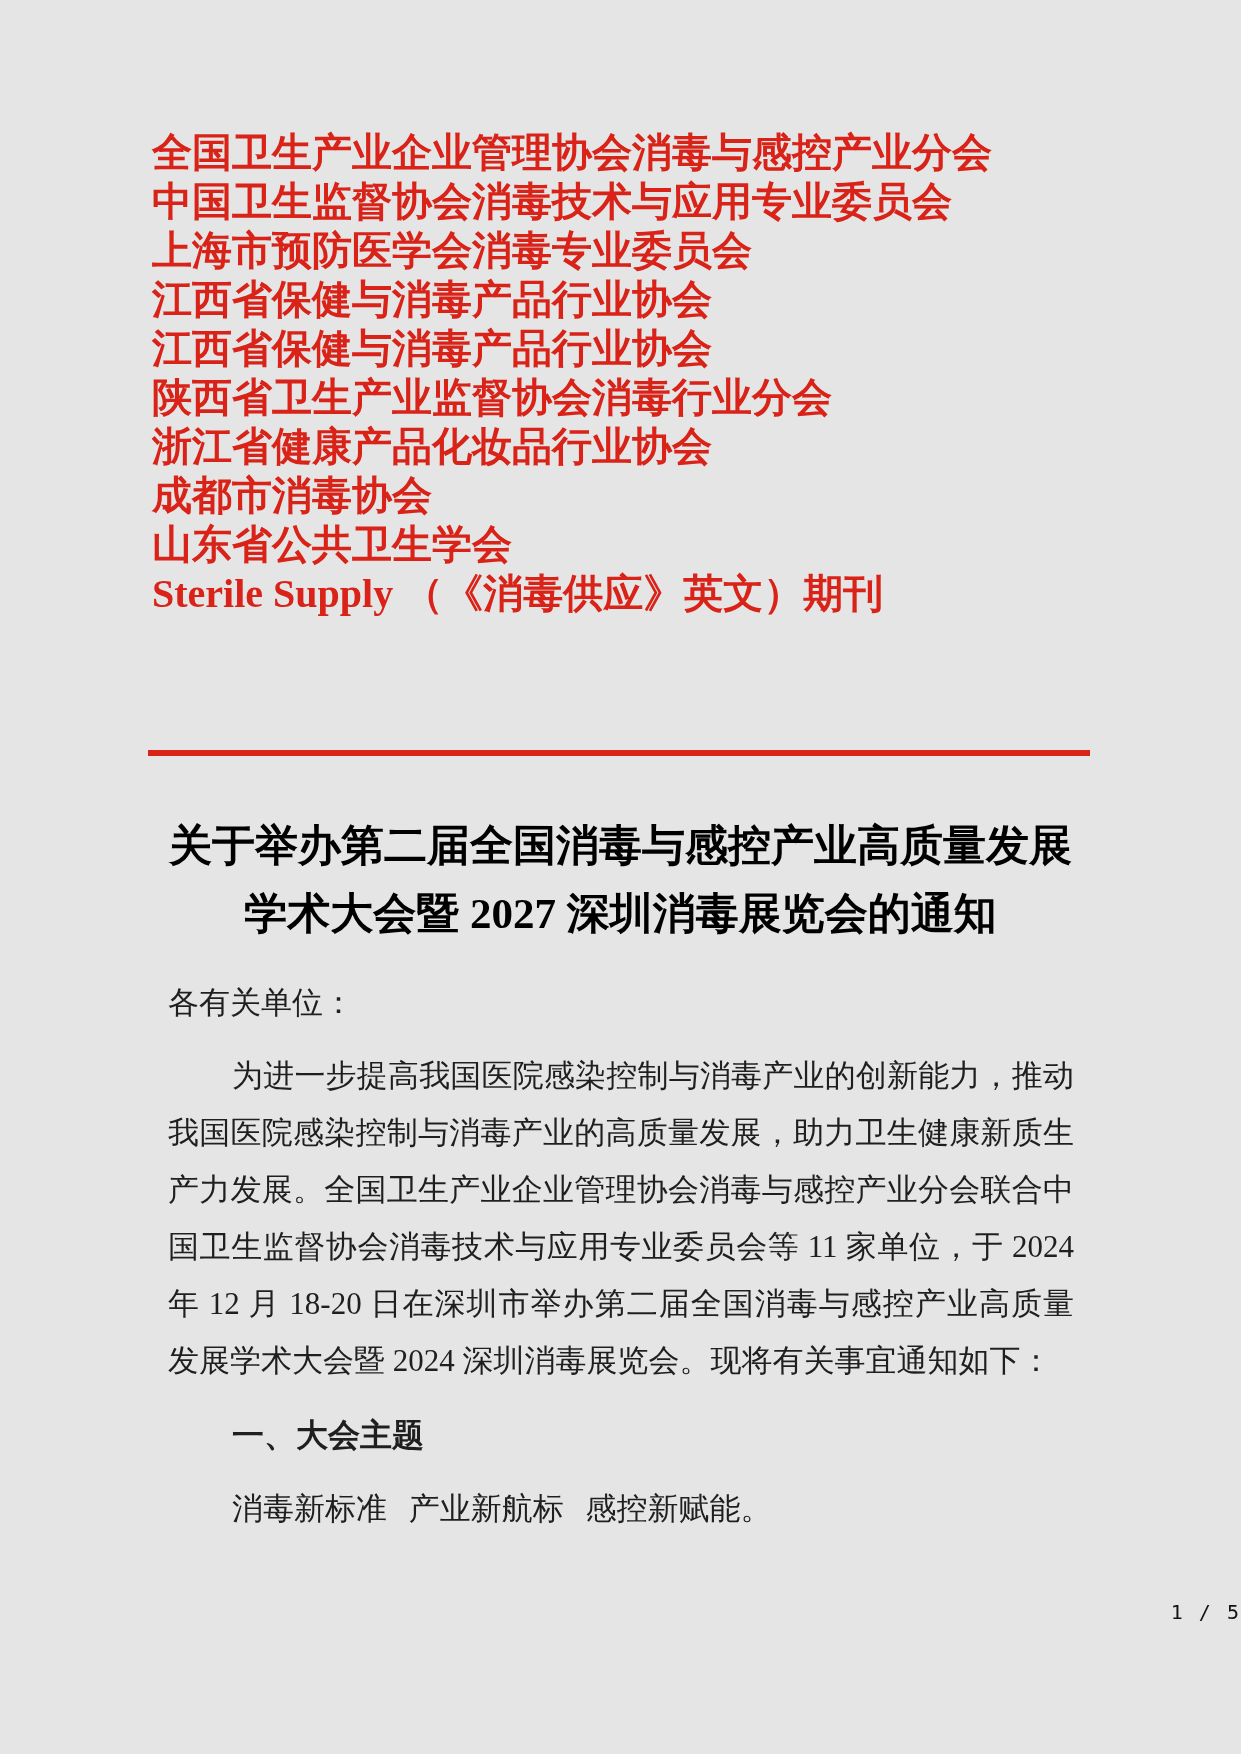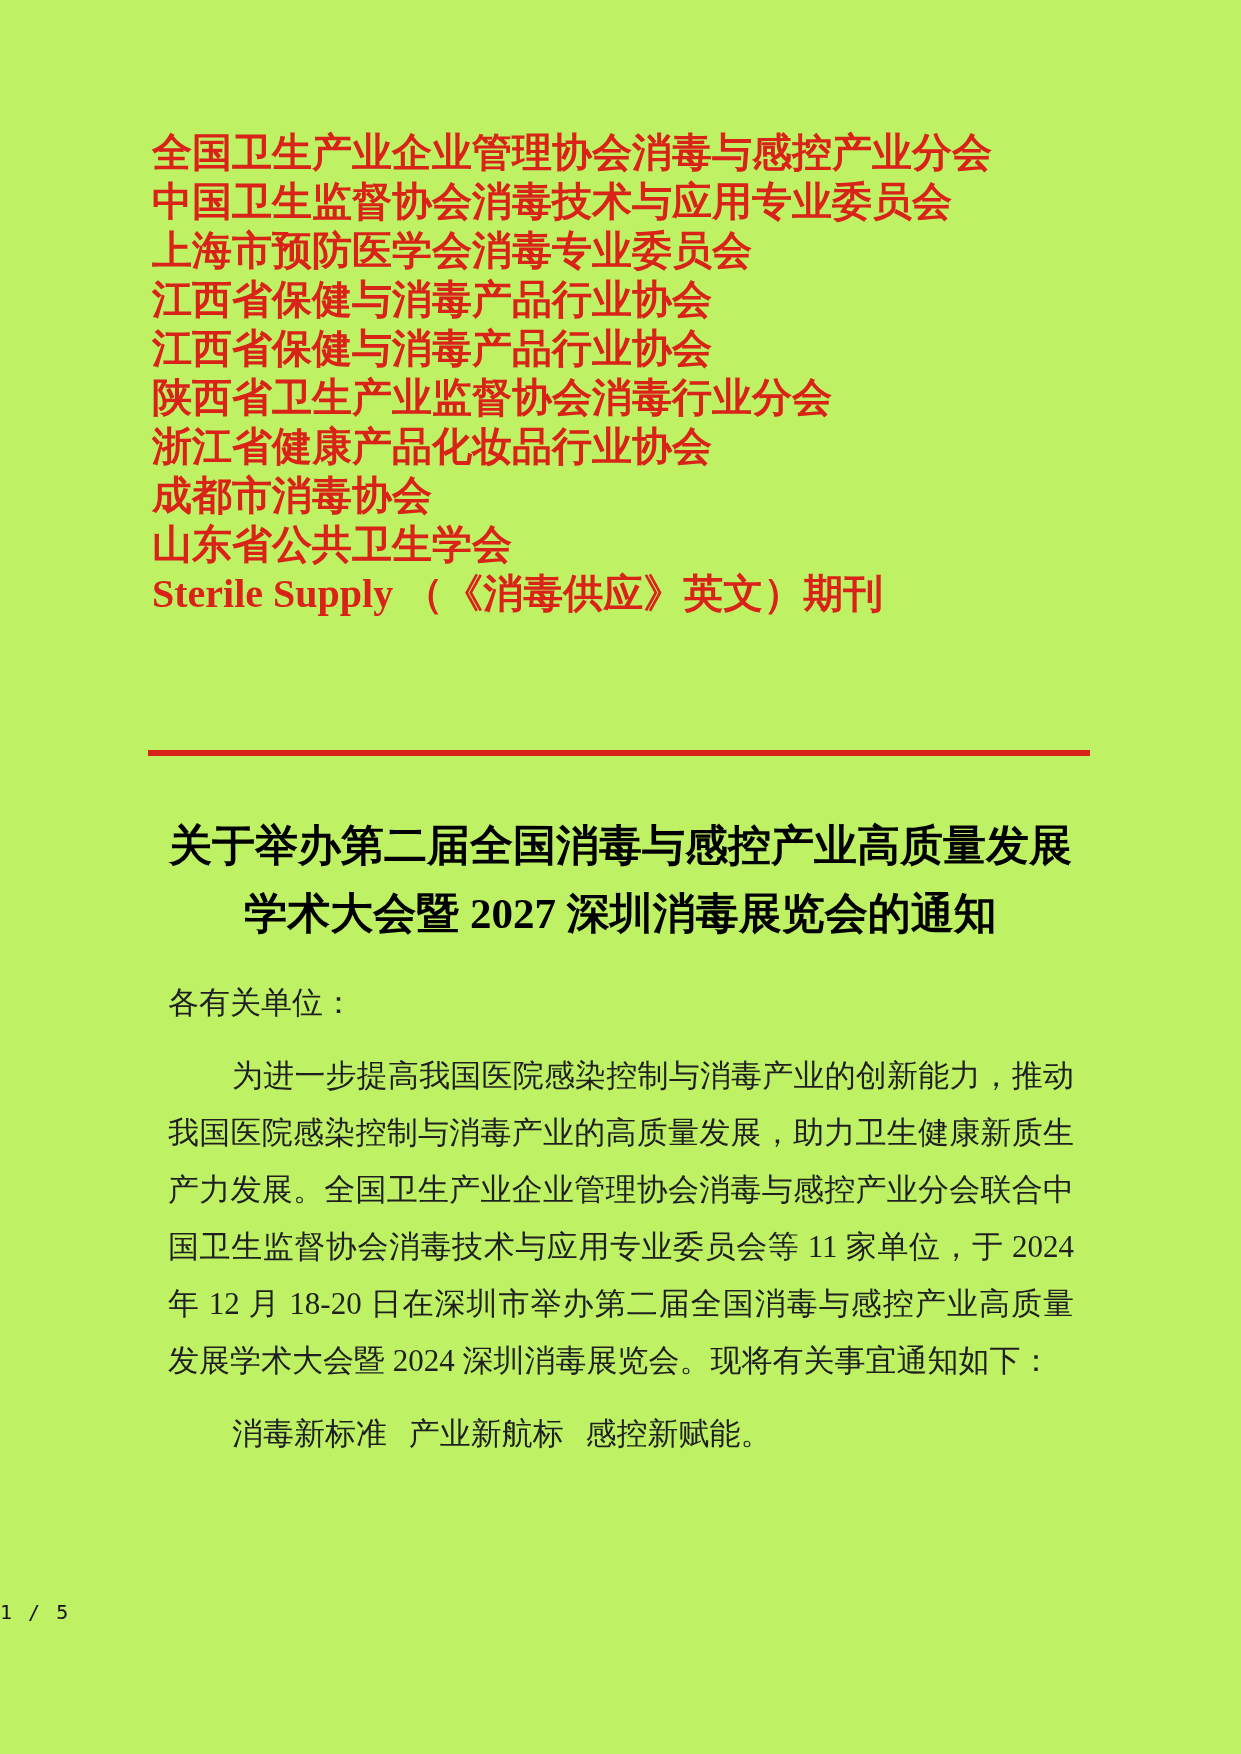--- a/index.html
+++ b/index.html
@@ -4,21 +4,21 @@
 <style>
   html, body {
     margin: 0;
     padding: 0;
     background: #ffffff;
   }
   .page {
     position: relative;
     width: 1241px;
     height: 1754px;
-    background: #bef264;
+    background: #e5e5e5;
     overflow: hidden;
     font-family: "Liberation Serif", serif;
   }
 
   
   .letterhead {
     position: absolute;
     left: 152px;
     top: 128px;
     width: 922px;
@@ -94,21 +94,21 @@
     text-indent: 64px;
     word-spacing: 14px;
   }
 
   
   .page-footer {
     position: absolute;
     left: 0;
     top: 1600px;
     width: 100%;
-    text-align: left;
+    text-align: right;
     font-family: "DejaVu Sans Mono", monospace;
     font-size: 20px;
     color: #111111;
     letter-spacing: 2px;
   }
 </style>
 </head>
 <body>
 
 <div class="page">
@@ -129,18 +129,19 @@
   <div class="red-rule"></div>
 
   <h1 class="doc-title">
     <span class="t-line">关于举办第二届全国消毒与感控产业高质量发展</span>
     <span class="t-line">学术大会暨 2027 深圳消毒展览会的通知</span>
   </h1>
 
   <main class="doc-body">
     <p class="salutation">各有关单位：</p>
     <p class="paragraph">为进一步提高我国医院感染控制与消毒产业的创新能力，推动我国医院感染控制与消毒产业的高质量发展，助力卫生健康新质生产力发展。全国卫生产业企业管理协会消毒与感控产业分会联合中国卫生监督协会消毒技术与应用专业委员会等 11 家单位，于 2024 年 12 月 18-20 日在深圳市举办第二届全国消毒与感控产业高质量发展学术大会暨 2024 深圳消毒展览会。现将有关事宜通知如下：</p>
+    <p class="section-heading">一、大会主题</p>
     <p class="section-text">消毒新标准 产业新航标 感控新赋能。</p>
   </main>
 
   <footer class="page-footer">1 / 5</footer>
 
 </div>
 
 </body></html>

